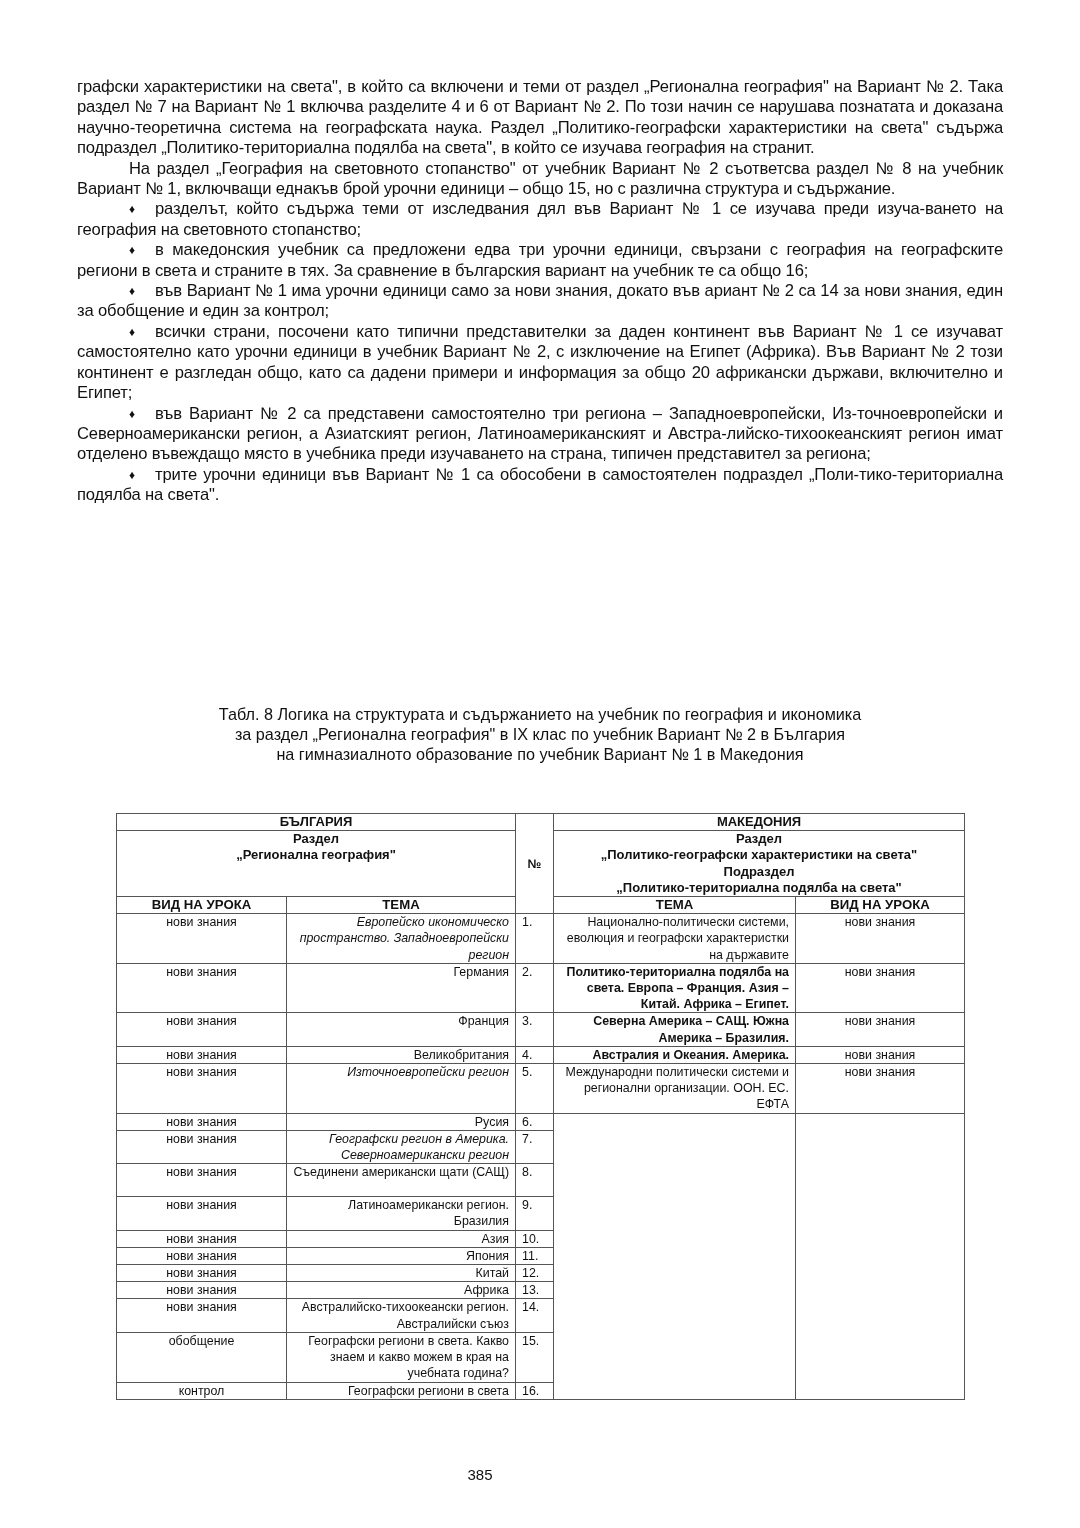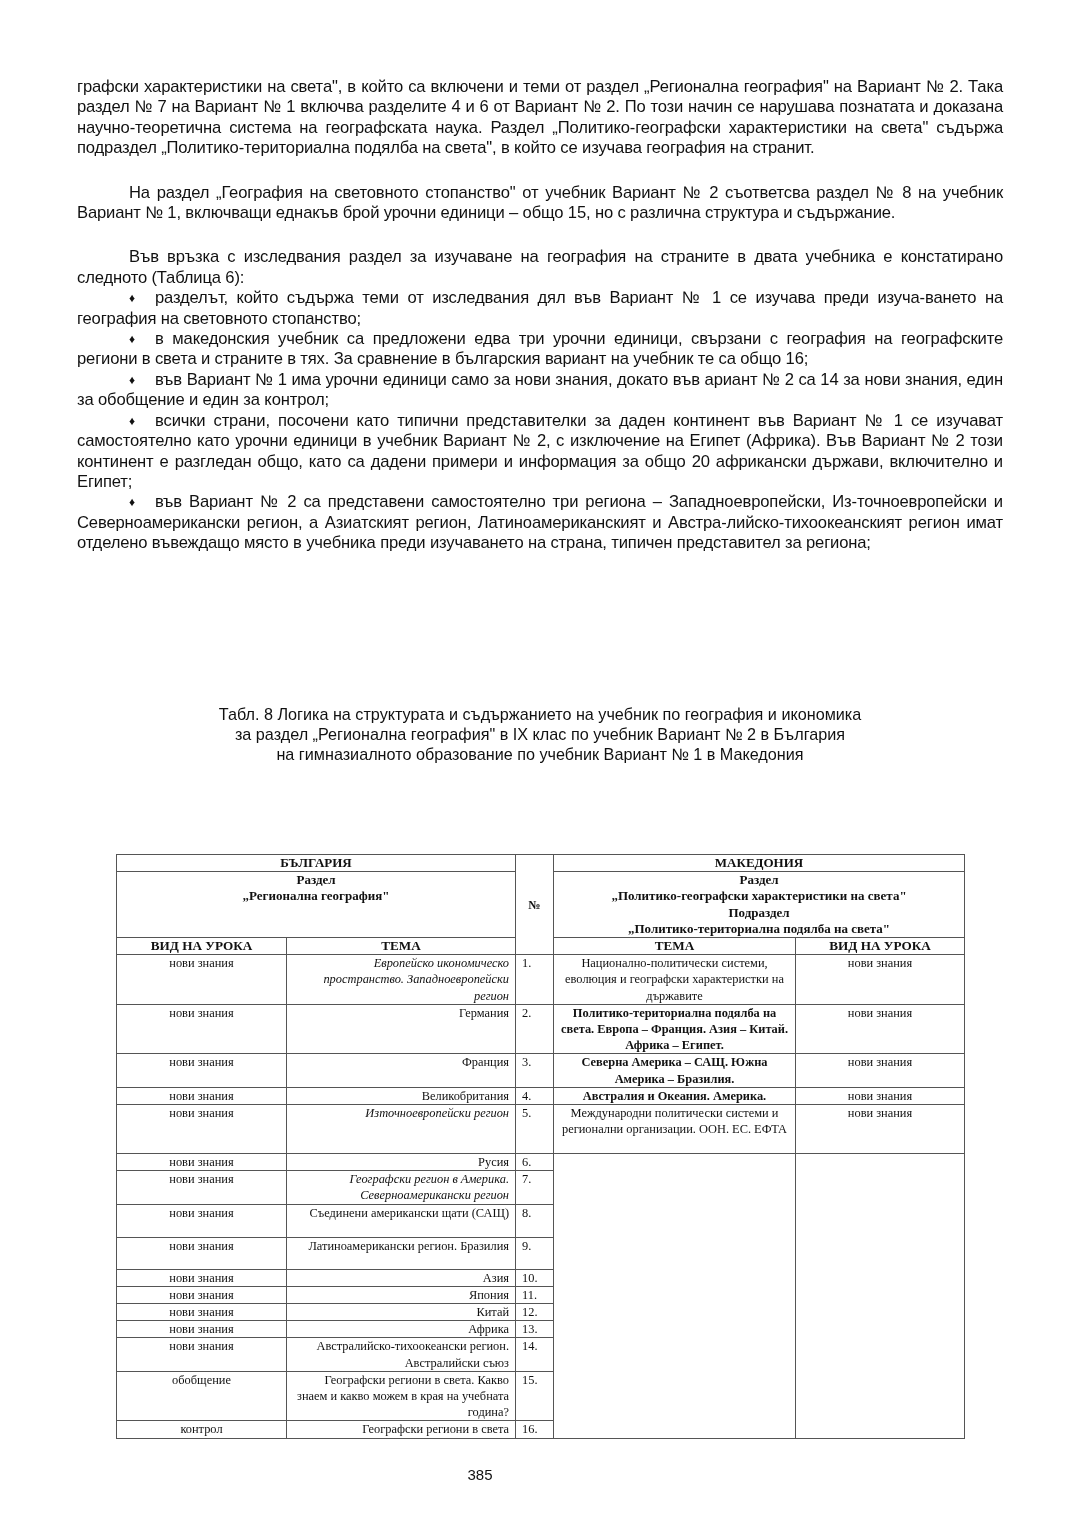--- a/index.html
+++ b/index.html
@@ -3,61 +3,61 @@
 <meta charset="utf-8">
 <style>
   html, body { margin:0; padding:0; background:#ffffff; }
   body { width:1080px; height:1528px; position:relative; overflow:hidden; color:#111; }
   .body-text {
     position:absolute; left:77px; top:77px; width:926px;
     font-family:"Liberation Sans", sans-serif; font-size:16.6px; line-height:20.4px;
     text-align:justify; letter-spacing:-0.15px;
   }
   .body-text p { margin:0; }
-  .body-text p.indent { text-indent:52px;margin-top:24px; }
+  .body-text p.indent { text-indent:52px; }
   .body-text .bullet { text-indent:52px; }
   .bullet-mark { display:inline-block; width:26px; text-indent:0; font-size:12px; vertical-align:1px; }
   .caption {
     position:absolute; left:120px; top:704px; width:840px; text-align:center;
     font-family:"Liberation Sans", sans-serif; font-size:16.2px; line-height:20.2px;
   }
   .caption div { margin:0;text-align:center; }
   table.cmp {
-    position:absolute; left:116px; top:854px; width:848px;
+    position:absolute; left:116px; top:813px; width:848px;
     border-collapse:collapse; table-layout:fixed;
-    font-family:Liberation Serif, serif; font-size:12.4px; line-height:16.2px;padding-left:48px;
+    font-family:Liberation Sans, sans-serif; font-size:12.4px; line-height:16.2px;padding-left:48px;
   }
   table.cmp td { border:1.3px solid #555; padding:0 6px; vertical-align:top; }
   table.cmp td.h { text-align:center; font-weight:bold; font-size:13px; }
   table.cmp td.hc { text-align:center; font-weight:bold; font-size:13.2px; }
   table.cmp td.num-h { text-align:center; vertical-align:middle; font-weight:bold; }
   td.vid { text-align:center; }
   td.tema-bg { text-align:right; }
   td.num { text-align:left; padding-left:10px; }
-  td.tema-mk { text-align:center; }
+  td.tema-mk { text-align:right; }
   .it { font-style:italic; }
   .bd { font-weight:bold; }
   .page-num {
     position:absolute; left:0; width:960px; top:1466px; text-align:center;
     font-family:"Liberation Sans", sans-serif; font-size:15px;
   }
 </style>
 </head>
 <body>
 
 <div class="body-text">
   <p>графски характеристики на света", в който са включени и теми от раздел „Регионална география" на Вариант № 2. Така раздел № 7 на Вариант № 1 включва разделите 4 и 6 от Вариант № 2. По този начин се нарушава познатата и доказана научно-теоретична система на географската наука. Раздел „Политико-географски характеристики на света" съдържа подраздел „Политико-териториална подялба на света", в който се изучава география на странит.</p>
   <p class="indent">На раздел „География на световното стопанство" от учебник Вариант № 2 съответсва раздел № 8 на учебник Вариант № 1, включващи еднакъв брой урочни единици – общо 15, но с различна структура и съдържание.</p>
-  <p class="indent">Във връзка с изследвания раздел за изучаване на география на страните в двата учебника е констатирано следното (Таблица 6):</p>
   <div id="bullet-list">
       <p class="bullet"><span class="bullet-mark">♦</span><span>разделът, който съдържа теми от изследвания дял във Вариант № 1 се изучава преди изуча-ването на география на световното стопанство;</span></p>
       <p class="bullet"><span class="bullet-mark">♦</span><span>в македонския учебник са предложени едва три урочни единици, свързани с география на географските региони в света и страните в тях. За сравнение в българския вариант на учебник те са общо 16;</span></p>
       <p class="bullet"><span class="bullet-mark">♦</span><span>във Вариант № 1 има урочни единици само за нови знания, докато във ариант № 2 са 14 за нови знания, един за обобщение и един за контрол;</span></p>
       <p class="bullet"><span class="bullet-mark">♦</span><span>всички страни, посочени като типични представителки за даден континент във Вариант № 1 се изучават самостоятелно като урочни единици в учебник Вариант № 2, с изключение на Египет (Африка). Във Вариант № 2 този континент е разгледан общо, като са дадени примери и информация за общо 20 африкански държави, включително и Египет;</span></p>
       <p class="bullet"><span class="bullet-mark">♦</span><span>във Вариант № 2 са представени самостоятелно три региона – Западноевропейски, Из-точноевропейски и Северноамерикански регион, а Азиатският регион, Латиноамериканският и Австра-лийско-тихоокеанският регион имат отделено въвеждащо място в учебника преди изучаването на страна, типичен представител за региона;</span></p>
+      <p class="bullet"><span class="bullet-mark">♦</span><span>трите урочни единици във Вариант № 1 са обособени в самостоятелен подраздел „Поли-тико-териториална подялба на света".</span></p>
     </div>
 </div>
 
 <div class="caption">
   <div>Табл. 8 Логика на структурата и съдържанието на учебник по география и икономика</div>
   <div>за раздел „Регионална география" в IX клас по учебник Вариант № 2 в България</div>
   <div>на гимназиалното образование по учебник Вариант № 1 в Македония</div>
 </div>
 
 <table class="cmp">

